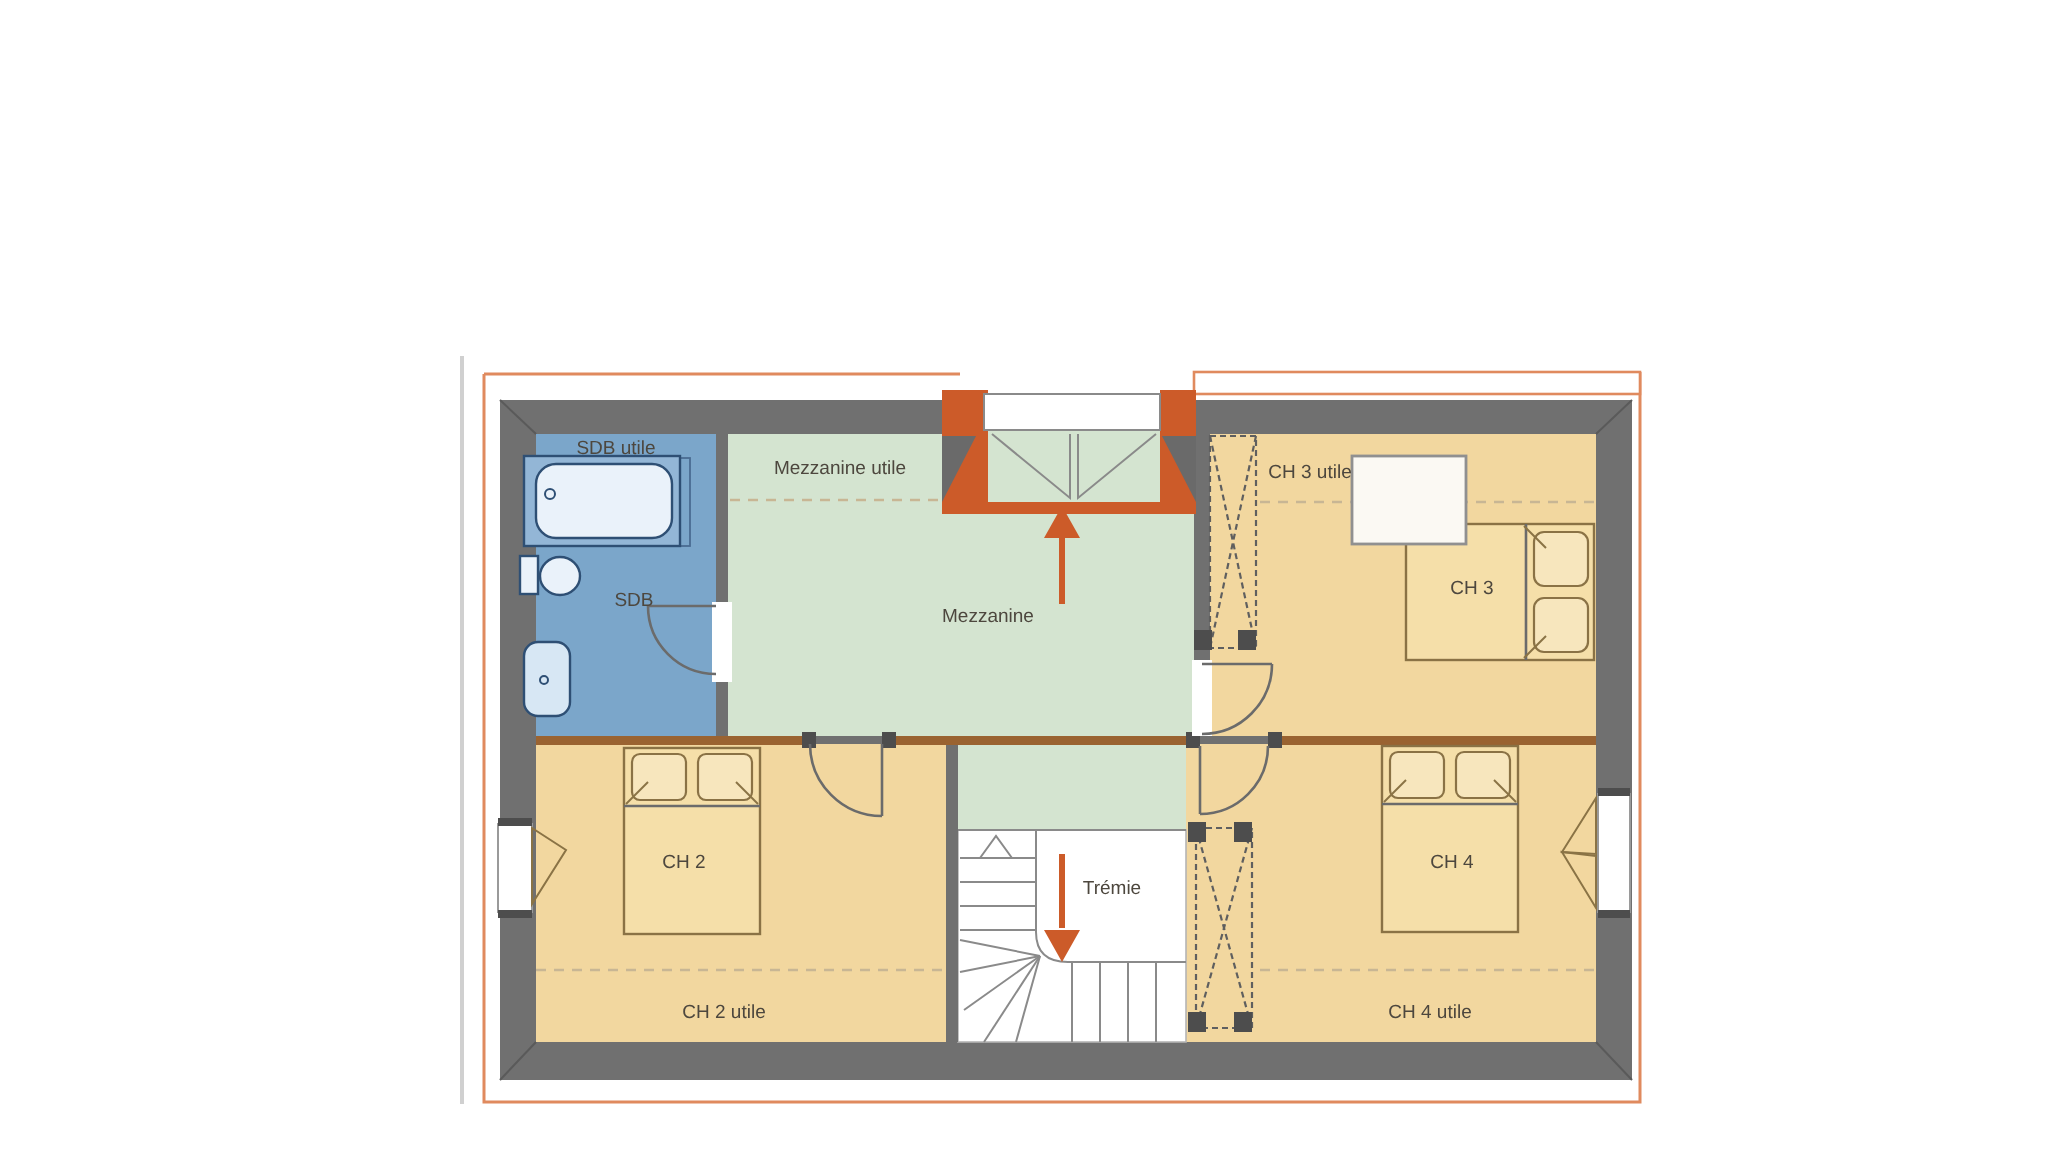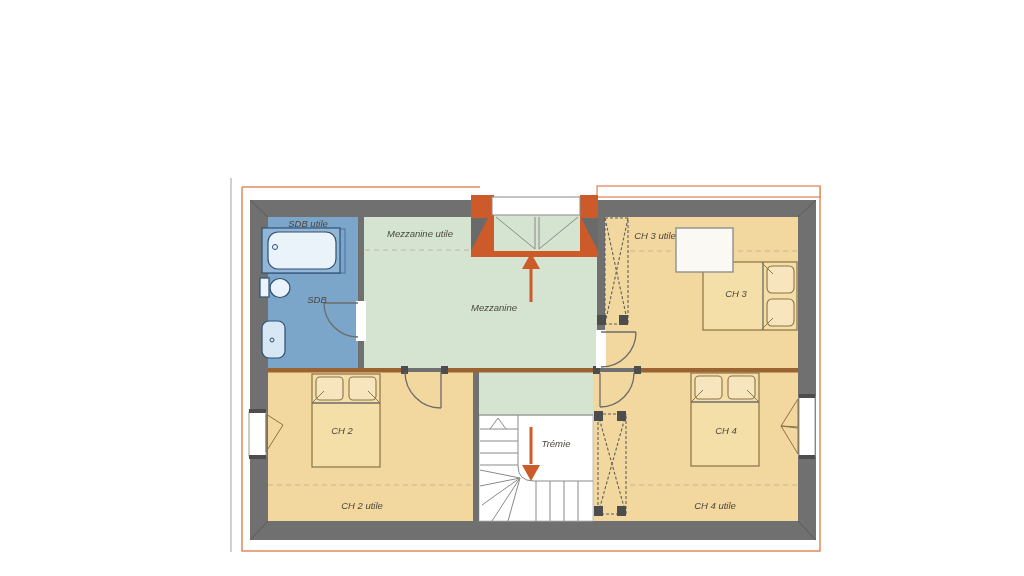--- a/index.html
+++ b/index.html
@@ -1,17 +1,17 @@
 <!DOCTYPE html>
 <html><head>
 <meta charset="utf-8">
 <style>
   html,body{margin:0;padding:0;background:#ffffff;}
   .canvas{position:relative;width:1024px;height:576px;background:#fff;overflow:hidden;
-          font-family:"Liberation Sans", sans-serif;font-style:italic;}
+          font-family:"Liberation Sans", sans-serif;}
   svg{position:absolute;left:0;top:0;}
   text{font-family:"Liberation Sans", sans-serif;font-size:9.5px;fill:#4d473e;}
   .wall{fill:#707070;}
   .jamb{fill:#4d4d4d;}
   .roomBlue{fill:#7ba6ca;}
   .roomGreen{fill:#d4e4d0;}
   .roomTan{fill:#f2d79f;}
   .orange{fill:#cc5b29;}
   .brownWall{fill:#9a6331;}
   .salmon{stroke:#e08a5e;stroke-width:1.5;fill:none;}

